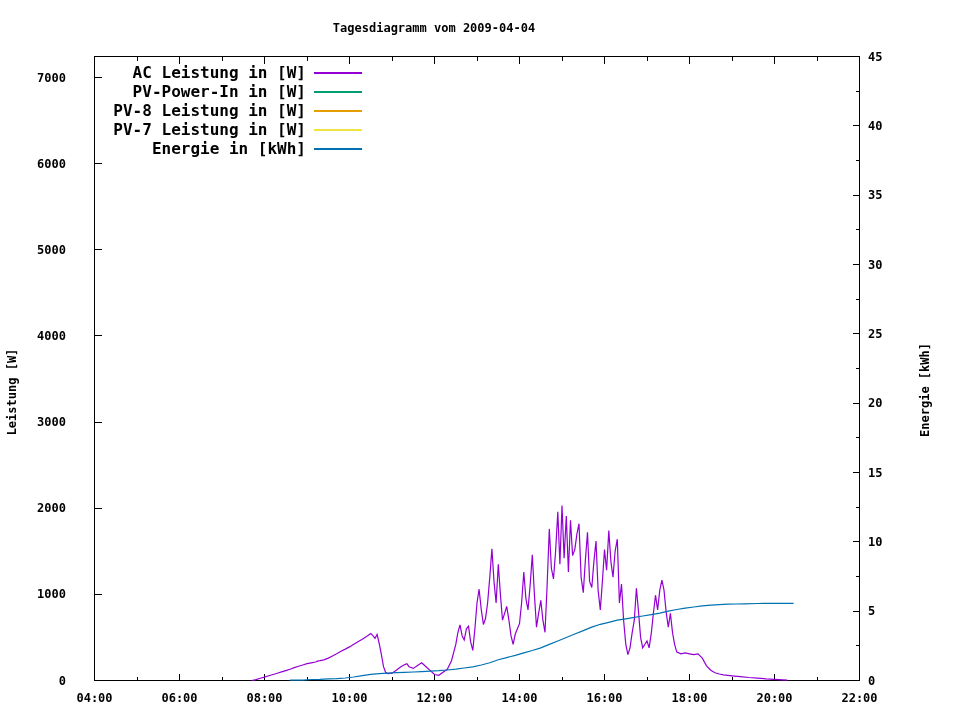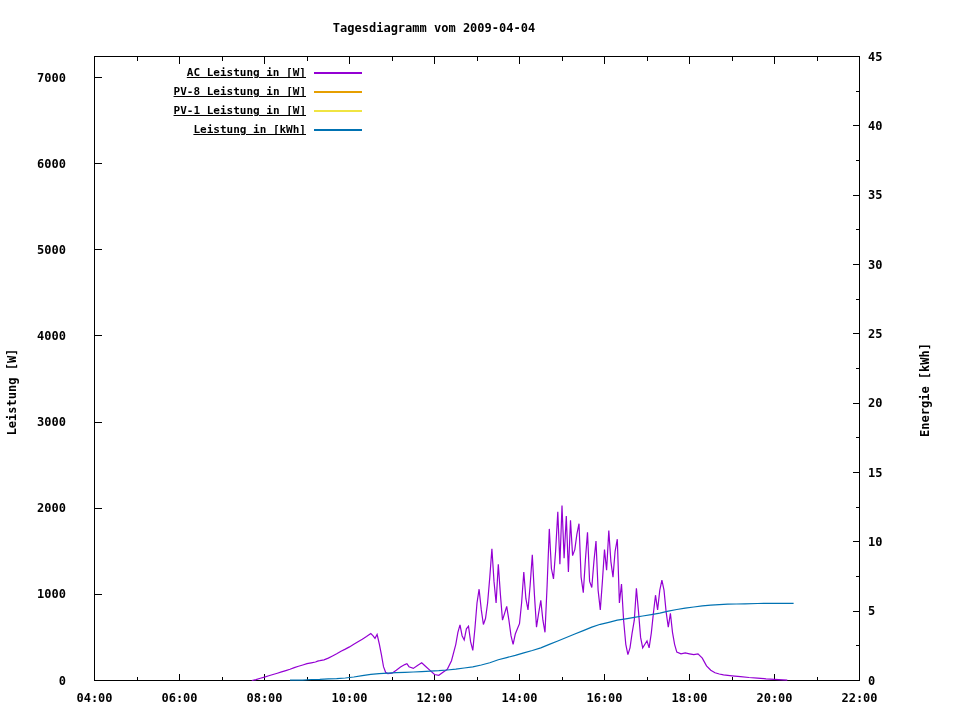--- a/index.html
+++ b/index.html
@@ -8,21 +8,21 @@
   .chart-title{position:absolute;top:21px;left:434px;transform:translateX(-50%);
         font-size:12px;line-height:14px;white-space:nowrap;}
   .ylabel{position:absolute;top:392px;left:12px;transform:translate(-50%,-50%) rotate(-90deg);
         font-size:12px;white-space:nowrap;}
   .y2label{position:absolute;top:390px;left:925px;transform:translate(-50%,-50%) rotate(-90deg);
         font-size:12px;white-space:nowrap;}
   #plot-svg{position:absolute;left:0;top:0;}
   #plot-svg text{font-family:"DejaVu Sans Mono",monospace;font-size:12px;font-weight:bold;fill:#000;}
   #legend{position:absolute;left:96px;top:63px;}
   .legend-row{display:flex;align-items:center;height:19px;}
-  .legend-label{display:inline-block;width:210px;text-align:right;font-size:11px;white-space:nowrap;text-decoration:underline;}
+  .legend-label{display:inline-block;width:210px;text-align:right;font-size:16px;white-space:nowrap;}
   .legend-swatch{display:inline-block;width:48px;height:2px;margin-left:8px;}
 </style>
 </head>
 <body>
 
 <div class="page">
   <div class="chart-title">Tagesdiagramm vom 2009-04-04</div>
   <div class="ylabel">Leistung [W]</div>
   <div class="y2label">Energie [kWh]</div>
   <svg id="plot-svg" width="960" height="720">
@@ -122,25 +122,29 @@
       <text x="868" y="60.5" text-anchor="start">45</text>
       <polyline points="251.8,680.5 256.0,679.6 260.3,678.3 264.5,677.1 268.8,675.8 273.0,674.5 277.3,673.2 281.5,671.9 285.8,670.6 290.0,669.3 294.3,667.6 298.5,666.3 302.8,665.0 307.0,663.7 311.3,662.8 315.5,662.0 317.6,661.1 319.8,660.7 324.0,659.8 328.3,658.1 332.5,656.0 336.7,653.8 341.0,651.2 345.3,649.1 349.5,646.9 353.8,644.3 358.0,641.7 362.3,639.2 366.5,636.6 370.8,633.6 372.9,635.7 375.0,638.3 377.1,634.4 379.2,643.5 381.4,654.7 383.5,666.7 385.6,672.3 387.8,673.6 392.0,673.2 396.3,670.2 400.5,667.1 404.8,664.6 406.9,663.7 409.0,666.7 413.3,668.4 417.5,665.4 421.7,662.8 426.0,666.7 430.3,670.6 434.5,674.5 438.8,675.3 443.0,672.3 447.3,669.3 451.5,660.7 455.8,644.3 457.9,632.3 460.0,624.9 462.1,635.7 464.2,640.0 466.4,628.8 468.5,626.2 470.6,641.7 472.8,650.4 474.9,628.8 477.0,603.0 479.1,589.2 481.3,609.9 483.4,624.5 485.5,618.5 487.6,603.0 489.8,577.1 491.9,548.7 494.0,581.4 496.1,603.0 498.3,564.2 500.4,594.4 502.5,620.2 504.6,613.3 506.7,606.4 508.9,620.2 511.0,635.7 513.1,644.3 515.3,634.0 517.4,628.8 519.5,623.6 521.6,603.0 523.8,572.0 525.9,598.7 528.0,609.9 530.1,585.7 532.3,554.7 534.4,594.4 536.5,627.1 538.6,613.3 540.8,600.4 542.9,620.2 545.0,632.3 547.1,585.7 549.3,528.9 551.4,568.5 553.5,578.9 555.6,551.3 557.8,511.7 559.9,564.2 562.0,505.6 564.1,558.2 566.3,516.0 568.4,572.0 570.5,520.3 572.6,555.6 574.8,549.6 576.9,534.1 579.0,523.7 581.1,577.1 583.3,592.6 585.4,559.9 587.5,532.3 589.6,581.4 591.8,587.5 593.9,561.6 596.0,541.0 598.1,590.1 600.3,609.9 602.4,581.4 604.5,549.6 606.6,570.2 608.8,530.6 610.9,561.6 613.0,577.1 615.1,551.3 617.3,539.2 619.4,603.0 621.5,584.0 623.6,620.2 625.8,644.3 627.9,654.7 630.0,647.8 632.1,633.1 634.3,620.2 636.4,588.3 638.5,611.6 640.6,637.4 642.7,647.8 644.9,644.3 647.0,640.9 649.1,647.8 651.3,633.1 653.4,613.3 655.5,595.2 657.6,609.9 659.8,590.1 661.9,580.1 664.0,590.1 666.1,611.6 668.3,627.1 670.4,613.3 672.5,632.3 674.6,644.3 676.8,652.1 681.0,653.8 685.2,652.9 689.5,653.8 693.8,654.7 698.0,653.8 702.3,658.1 706.5,665.9 710.8,670.2 715.0,672.7 719.3,674.0 723.5,674.9 732.0,675.8 740.5,676.6 749.0,677.5 757.5,678.1 766.0,678.8 774.5,679.3 783.0,679.8 787.3,680.1" fill="none" stroke="#9400d3" stroke-width="1.2" stroke-linejoin="miter"></polyline>
       <polyline points="290.0,680.2 302.8,680.1 311.3,679.5 319.8,679.4 328.3,678.8 336.7,678.7 345.3,678.0 353.8,677.0 362.3,675.6 370.8,674.4 379.2,673.6 387.8,673.2 396.3,672.7 404.8,672.3 413.3,672.0 421.7,671.6 430.3,671.2 438.8,670.7 447.3,670.0 455.8,669.1 464.2,668.0 472.8,666.9 481.3,665.0 489.8,662.8 498.3,659.7 506.7,657.6 515.3,655.3 523.8,652.8 532.3,650.5 540.8,647.9 549.3,644.4 557.8,641.0 566.3,637.5 574.8,634.0 583.3,630.6 591.8,627.1 600.3,624.3 608.8,622.3 617.3,620.2 625.8,618.8 634.3,617.4 642.7,616.0 651.3,614.6 659.8,613.2 668.3,611.2 676.8,609.5 685.2,608.1 693.8,607.0 702.3,605.9 710.8,605.2 719.3,604.6 727.7,604.2 736.3,604.0 744.8,603.8 757.5,603.5 774.5,603.4 793.6,603.4" fill="none" stroke="#0072b2" stroke-width="1.2" stroke-linejoin="miter"></polyline>
     </svg>
   <div id="legend">
       <div class="legend-row">
         <span class="legend-label">AC Leistung in [W]</span>
         <span class="legend-swatch" style="background: rgb(148, 0, 211);"></span>
       </div>
       <div class="legend-row">
+        <span class="legend-label">PV-Power-In in [W]</span>
+        <span class="legend-swatch" style="background: rgb(0, 158, 115);"></span>
+      </div>
+      <div class="legend-row">
         <span class="legend-label">PV-8 Leistung in [W]</span>
         <span class="legend-swatch" style="background: rgb(230, 159, 0);"></span>
       </div>
       <div class="legend-row">
-        <span class="legend-label">PV-1 Leistung in [W]</span>
+        <span class="legend-label">PV-7 Leistung in [W]</span>
         <span class="legend-swatch" style="background: rgb(240, 228, 66);"></span>
       </div>
       <div class="legend-row">
-        <span class="legend-label">Leistung in [kWh]</span>
+        <span class="legend-label">Energie in [kWh]</span>
         <span class="legend-swatch" style="background: rgb(0, 114, 178);"></span>
       </div>
     </div>
 </div>
 
 </body></html>

